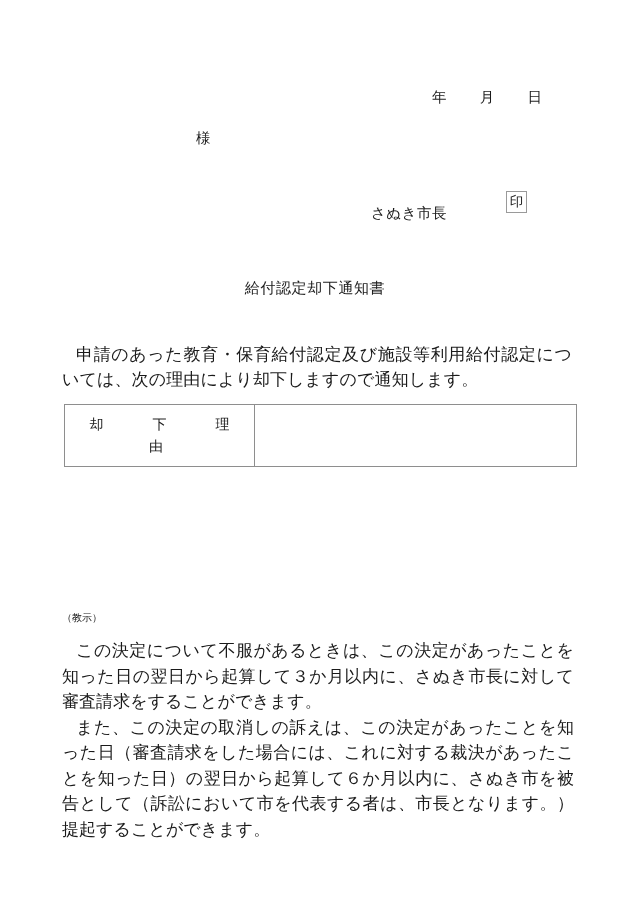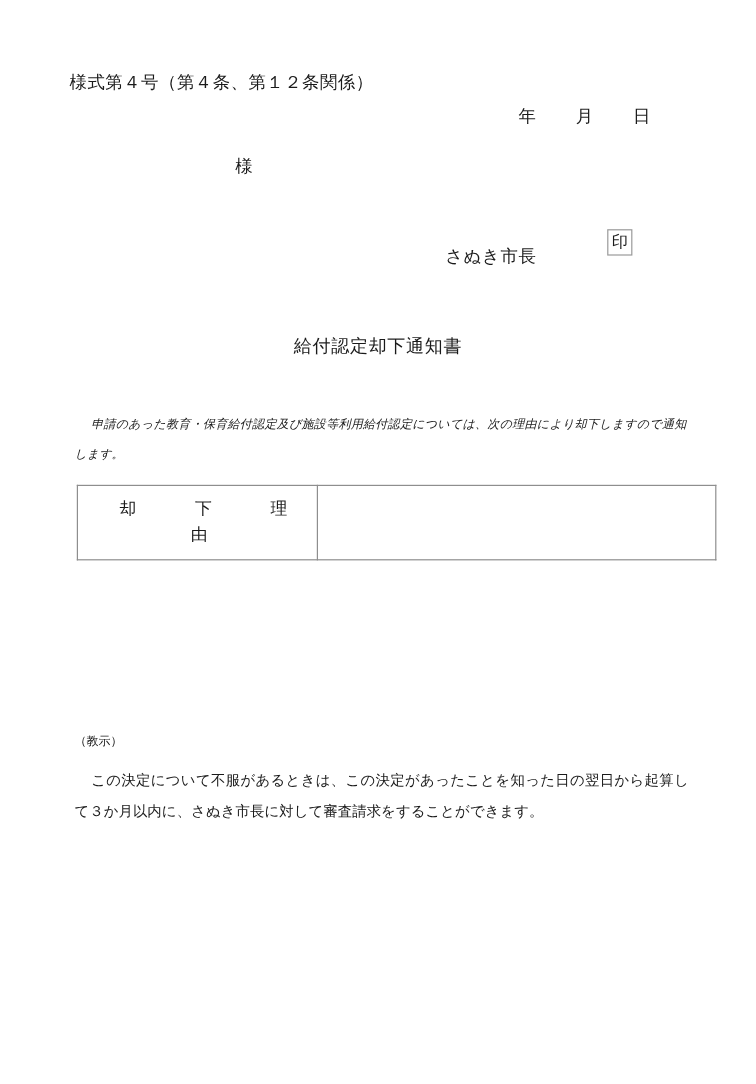--- a/index.html
+++ b/index.html
@@ -81,26 +81,25 @@
     font-size: 15px;
     letter-spacing: 0.6px;
   }
 
   
   .intro {
     position: absolute;
     left: 62px;
     top: 342px;
     width: 510px;
-    font-size: 10px;
+    font-size: 17px;
     line-height: 25px;
     text-indent: 14px;
     text-align: justify;
     letter-spacing: 0.1px;
-    font-style: italic;
   }
 
   
   .info-table {
     position: absolute;
     left: 64px;
     top: 404px;
     width: 510px;
     border-collapse: collapse;
     table-layout: fixed;
@@ -118,21 +117,21 @@
   .info-table .lbl-inner {
     letter-spacing: 7px;
     text-indent: 7px;
     line-height: 22px;
   }
   .info-table td.value {
     width: 321px;
   }
   .row-name td { height: 70px; }
   .row-apply td { height: 61px; }
-  .row-reason td { height: 61px; padding-left: 10px; }
+  .row-reason td { height: 61px; }
 
   .val-birth {
     text-align: right;
     padding-right: 6px;
     padding-top: 30px;
     letter-spacing: 0.3px;
     white-space: nowrap;
   }
   .val-apply {
     padding-left: 54px;
@@ -147,36 +146,35 @@
     position: absolute;
     left: 62px;
     top: 611px;
     font-size: 10px;
   }
   .kyouji-body {
     position: absolute;
     left: 62px;
     top: 638px;
     width: 512px;
-    font-size: 12px;
+    font-size: 17px;
     line-height: 25.5px;
     text-align: justify;
     letter-spacing: 0.05px;
   }
   .kyouji-body p {
     margin: 0;
     text-indent: 14px;
   }
 </style>
 </head>
 <body>
 
 <div class="page">
 
-  <div class="form-number">様式第４号（第４条、第１２条関係）</div>
 
   <div class="date-line">
     <span>年</span>
     <span class="sp"></span>
     <span>月</span>
     <span class="sp"></span>
     <span>日</span>
   </div>
 
   <div class="addressee">様</div>
@@ -197,15 +195,16 @@
         </td>
         <td class="value"></td>
       </tr>
     </tbody>
   </table>
 
   <div class="kyouji-head">（教示）</div>
 
   <div class="kyouji-body">
     <p>この決定について不服があるときは、この決定があったことを知った日の翌日から起算して３か月以内に、さぬき市長に対して審査請求をすることができます。</p>
+    <p>また、この決定の取消しの訴えは、この決定があったことを知った日（審査請求をした場合には、これに対する裁決があったことを知った日）の翌日から起算して６か月以内に、さぬき市を被告として（訴訟において市を代表する者は、市長となります。）提起することができます。</p>
   </div>
 
 </div>
 
 </body></html>

